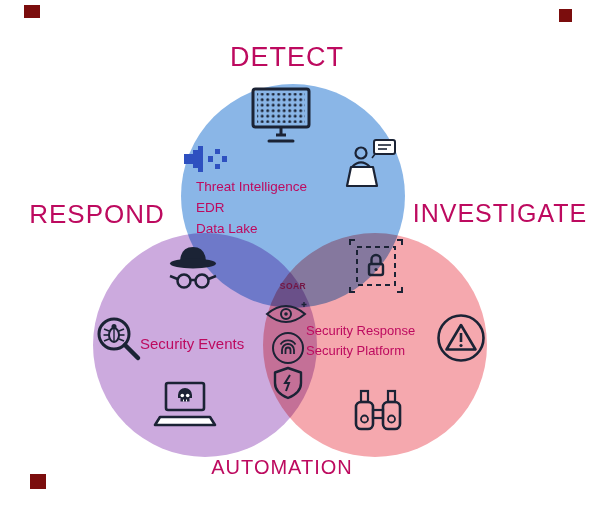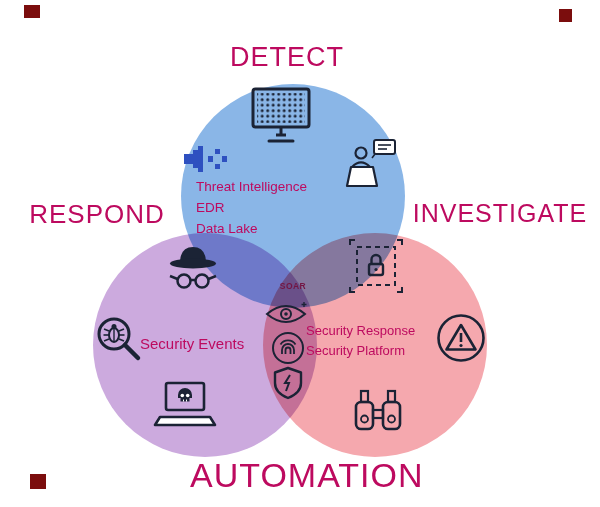--- a/index.html
+++ b/index.html
@@ -23,21 +23,21 @@
   .c-investigate { left:263px; top:233px; background:var(--circle-investigate,#f5a8ae); }
 
   
   .big-label {
     position:absolute; color:var(--accent-text,#bd0a5f);
     text-align:center; letter-spacing:1px; font-weight:500;
   }
   .l-detect      { left:187px; top:42px;  width:200px; font-size:27px; }
   .l-respond     { left:17px;  top:199px; width:160px; font-size:26px; }
   .l-investigate { left:405px; top:199px; width:190px; font-size:25px; }
-  .l-automation  { left:190px; top:456px; width:200px; font-size:34px; }
+  .l-automation  { left:182px; top:456px; width:200px; font-size:20px; }
 
   
   .inner-text { position:absolute; color:var(--accent-text,#bd0a5f); text-align:left; font-weight:500; }
   .t-detect      { left:196px; top:176px; width:176px; font-size:13.5px; line-height:21px; }
   .t-respond     { left:140px; top:335px; width:116px; font-size:15px; }
   .t-investigate { left:306px; top:321px; width:150px; font-size:13px; line-height:20px; }
   .soar {
     position:absolute; left:270px; top:281px; width:36px;
     font-size:8.5px; font-weight:bold; letter-spacing:0.4px;
     text-align:right; color:#731543;

